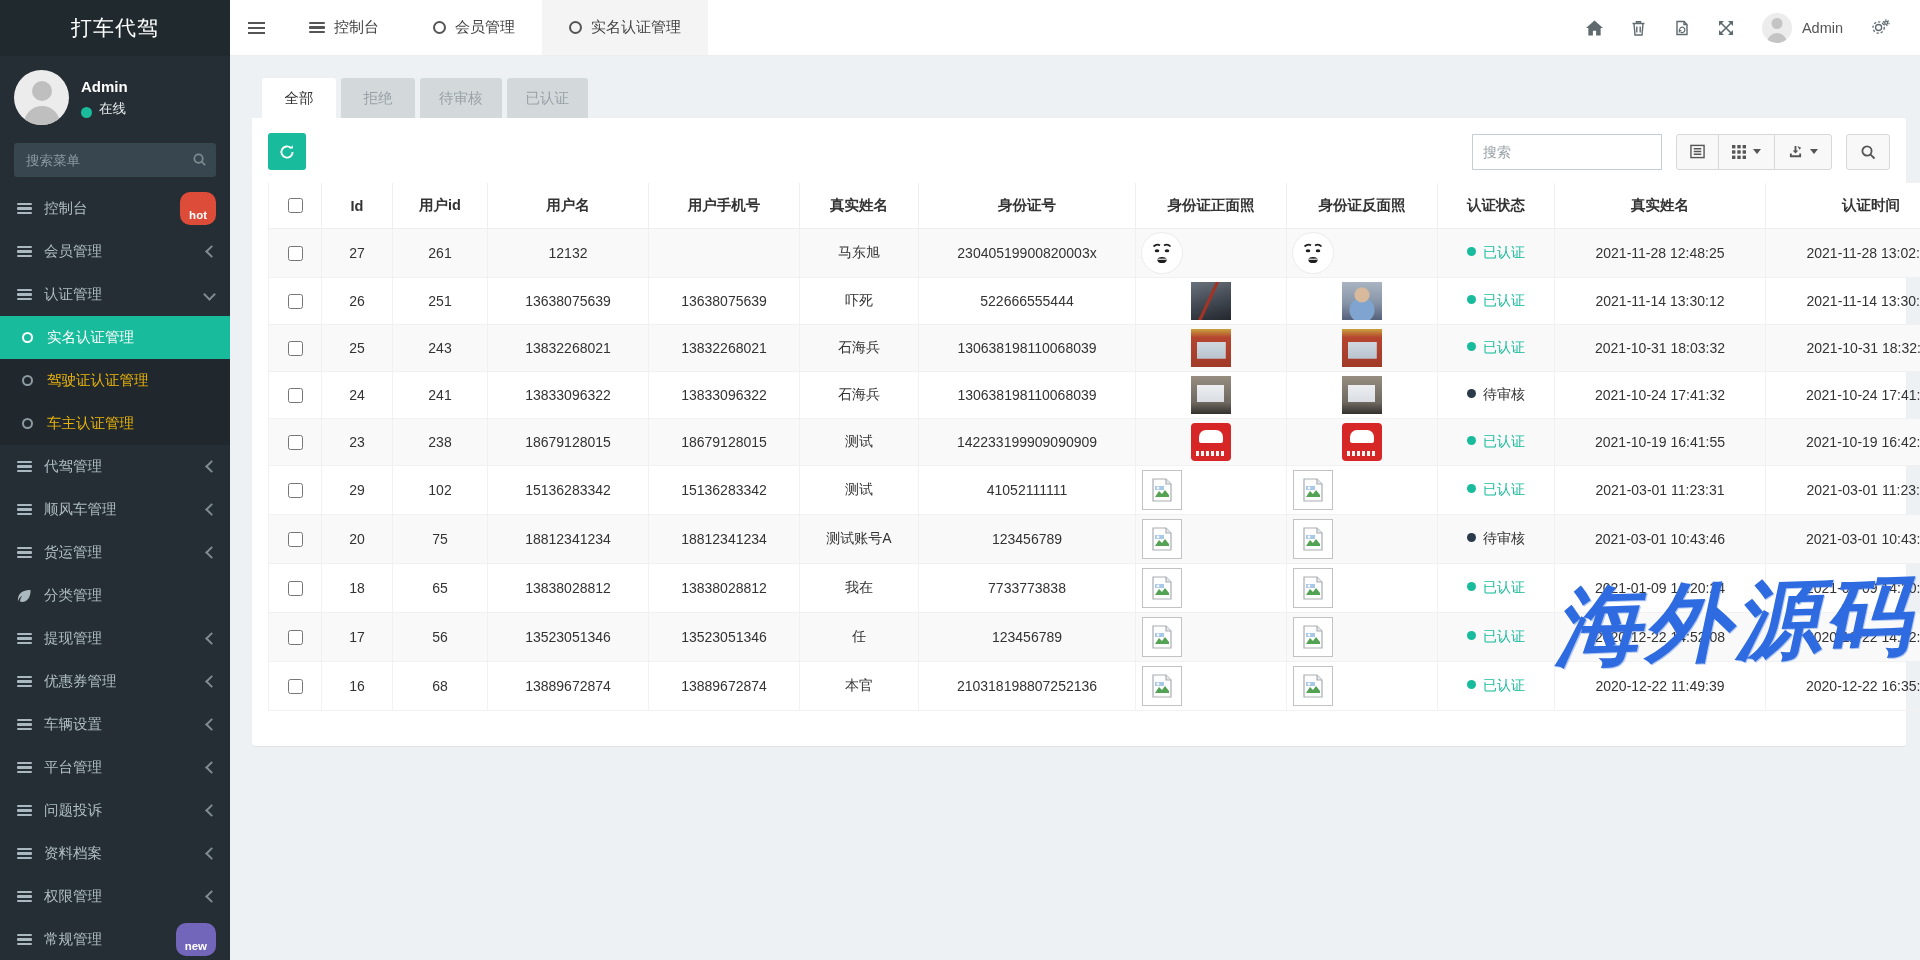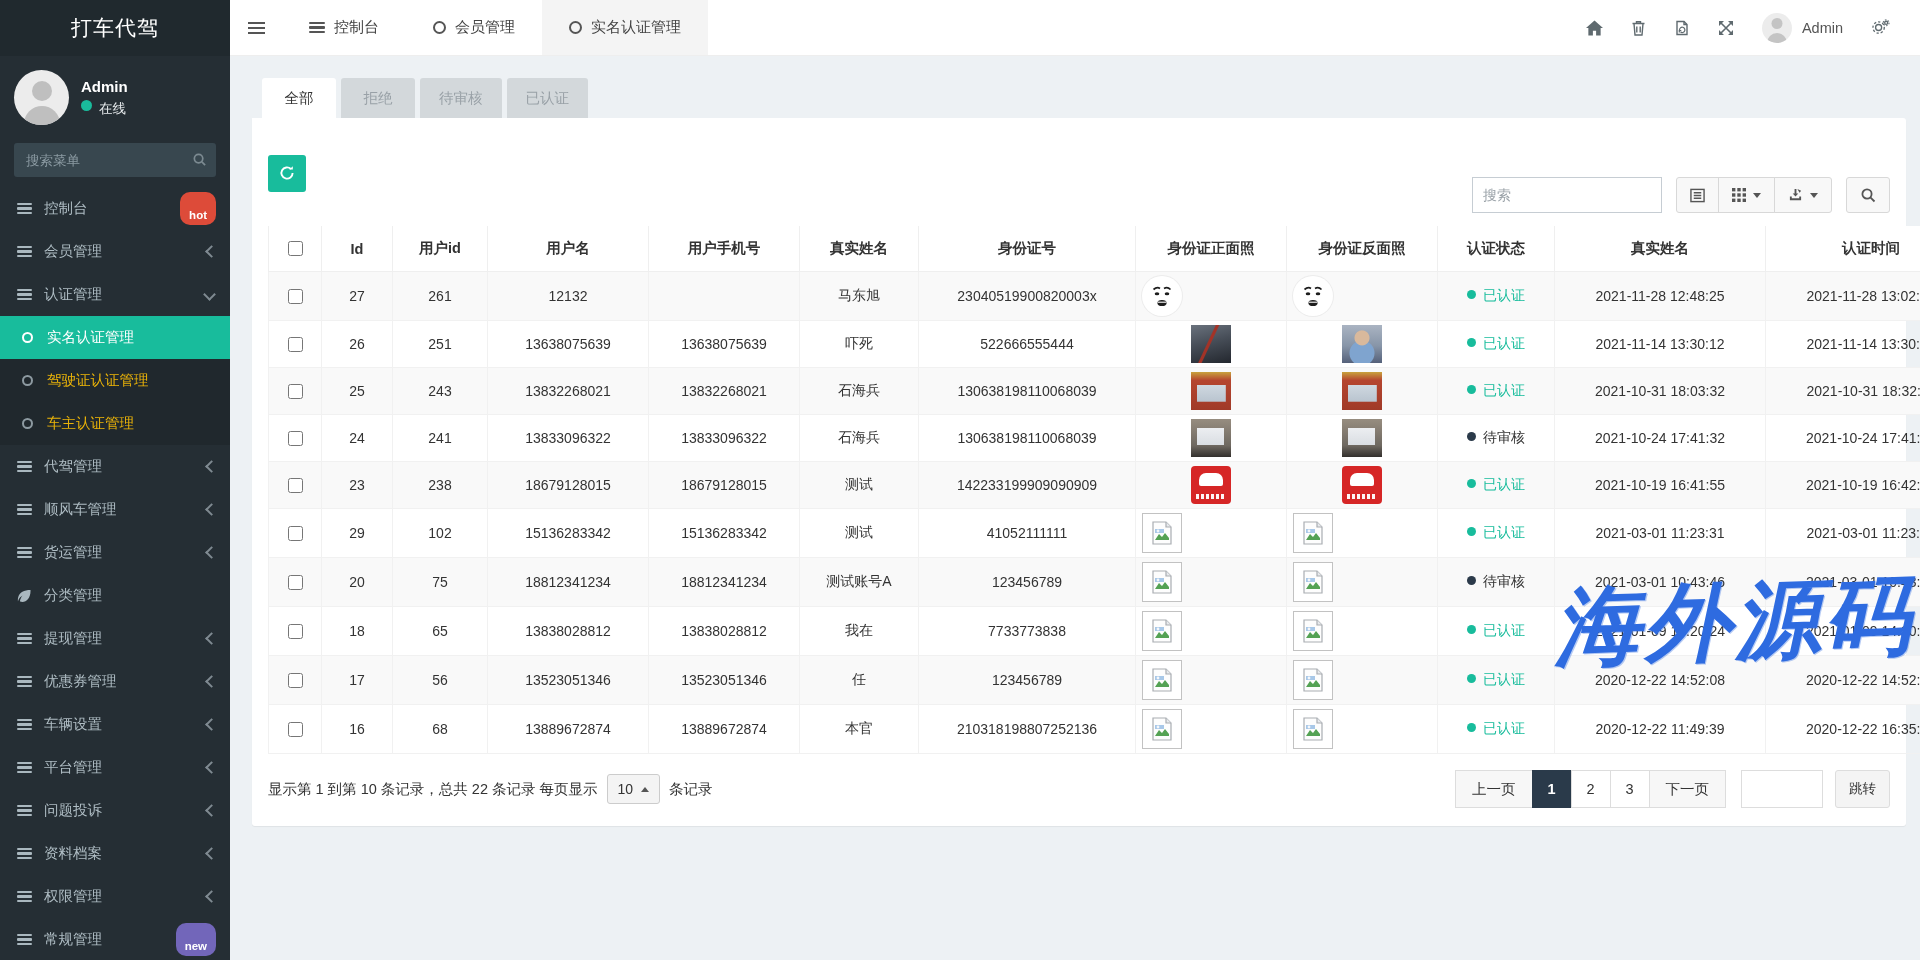--- a/index.html
+++ b/index.html
@@ -14,21 +14,21 @@
   
   .sidebar{position:absolute;left:0;top:0;bottom:0;width:230px;background:#252e34;z-index:20;overflow:hidden;}
   .sidebar-header{height:56px;background:#20292e;display:flex;align-items:center;justify-content:center;
     color:#fff;font-size:21px;letter-spacing:1px;}
   .user-panel{display:flex;align-items:center;gap:12px;padding:14px 14px 12px;}
   .user-avatar{width:55px;height:55px;border-radius:50%;background:#ececec;position:relative;overflow:hidden;flex:0 0 auto;}
   .user-avatar::before{content:"";position:absolute;width:20px;height:20px;border-radius:50%;background:#bfbfbf;left:50%;top:11px;transform:translateX(-50%);}
   .user-avatar::after{content:"";position:absolute;width:36px;height:22px;border-radius:18px 18px 0 0;background:#bfbfbf;left:50%;bottom:-3px;transform:translateX(-50%);}
   .user-meta{display:flex;flex-direction:column;gap:5px;}
   .user-name{color:#fff;font-weight:bold;font-size:15px;}
-  .user-status{display:flex;align-items:flex-start;gap:7px;color:#e6eaec;font-size:13.5px;}
+  .user-status{display:flex;align-items:flex-end;gap:7px;color:#e6eaec;font-size:13.5px;}
   .status-dot{width:11px;height:11px;border-radius:50%;background:#1abc9c;}
   .sidebar-search{margin:6px 14px 10px;position:relative;}
   .sidebar-search input{width:100%;box-sizing:border-box;height:34px;background:#38474f;border:none;border-radius:3px;
     color:#ccd5d9;padding:0 32px 0 12px;font-size:13.5px;outline:none;font-family:inherit;}
   .sidebar-search input::placeholder{color:#8b9aa2;}
   .sidebar-search .mag{position:absolute;right:9px;top:9px;opacity:.75;}
   .menu{list-style:none;margin:2px 0 0;padding:0;}
   .menu-item{height:43px;display:flex;align-items:center;padding:0 14px;color:#afbdc4;font-size:14.5px;cursor:pointer;}
   .menu-item .mi-icon{width:20px;margin-right:10px;display:flex;align-items:center;justify-content:center;flex:0 0 auto;}
   .menu-item.sub{background:#20282d;padding-left:17px;color:#eab308;}
@@ -66,21 +66,21 @@
   .filter-tabs{display:flex;gap:5px;margin-left:10px;}
   .filter-tab{min-width:36px;height:40px;display:flex;align-items:center;justify-content:center;
     background:#d3d8db;color:#99a1a7;font-size:14.5px;padding:0 19px;border-radius:3px 3px 0 0;cursor:pointer;}
   .filter-tab.active{background:#fff;color:#333;}
   .card{background:#fff;border-radius:0 3px 3px 3px;box-shadow:0 1px 1px rgba(0,0,0,.06);
     padding:15px 16px 18px;position:relative;min-height:628px;box-sizing:border-box;}
 
   .toolbar{display:flex;align-items:center;margin-bottom:13px;}
   .btn-refresh{width:38px;height:37px;background:#18bc9c;border:none;border-radius:3px;cursor:pointer;
     display:flex;align-items:center;justify-content:center;}
-  .toolbar-right{margin-left:auto;display:flex;align-items:flex-start;margin-top:44px;}
+  .toolbar-right{margin-left:auto;display:flex;align-items:flex-start;}
   .search-input{width:168px;height:34px;border:1px solid #c6cdd3;padding:0 10px;font-size:14px;color:#333;
     outline:none;font-family:inherit;margin-right:14px;}
   .search-input::placeholder{color:#9aa2a8;}
   .btn-group{display:flex;}
   .tbtn{height:36px;padding:0 13px;background:#f8f8f8;border:1px solid #d8d8d8;display:flex;align-items:center;gap:7px;
     cursor:pointer;margin-left:-1px;color:#555;}
   .tbtn:first-child{margin-left:0;border-radius:3px 0 0 3px;}
   .btn-group .tbtn:last-child{border-radius:0 3px 3px 0;}
   .tbtn.single{margin-left:14px;border-radius:3px;}
   .caret-down{width:0;height:0;border-left:4px solid transparent;border-right:4px solid transparent;border-top:5px solid #555;}
@@ -753,37 +753,17 @@
                   </svg>
                 </span>
               </td>
               <td><span class="dot" style="background:#18bc9c"></span><span style="color:#18bc9c">已认证</span></td>
               <td>2020-12-22 11:49:39</td>
               <td>2020-12-22 16:35:55</td>
             </tr>
           </tbody>
       </table>
 
-      <div class="table-footer">
-        <span>显示第 1 到第 10 条记录，总共 22 条记录 每页显示</span>
-        <span class="per-page">
-          <span>10</span>
-          <span class="caret-up"></span>
-        </span>
-        <span>条记录</span>
-
-        <div class="pagination">
-          <div class="page-btn">上一页</div>
-          <span id="page-numbers" style="display:flex">
-              <div class="page-btn num active">1</div>
-              <div class="page-btn num">2</div>
-              <div class="page-btn num">3</div>
-            </span>
-          <div class="page-btn">下一页</div>
-          <input class="jump-input" style="">
-          <button class="jump-btn">跳转</button>
-        </div>
-      </div>
 
       <div class="watermark">海外源码</div>
     </section>
   </main>
 </div>
 
 </body></html>

